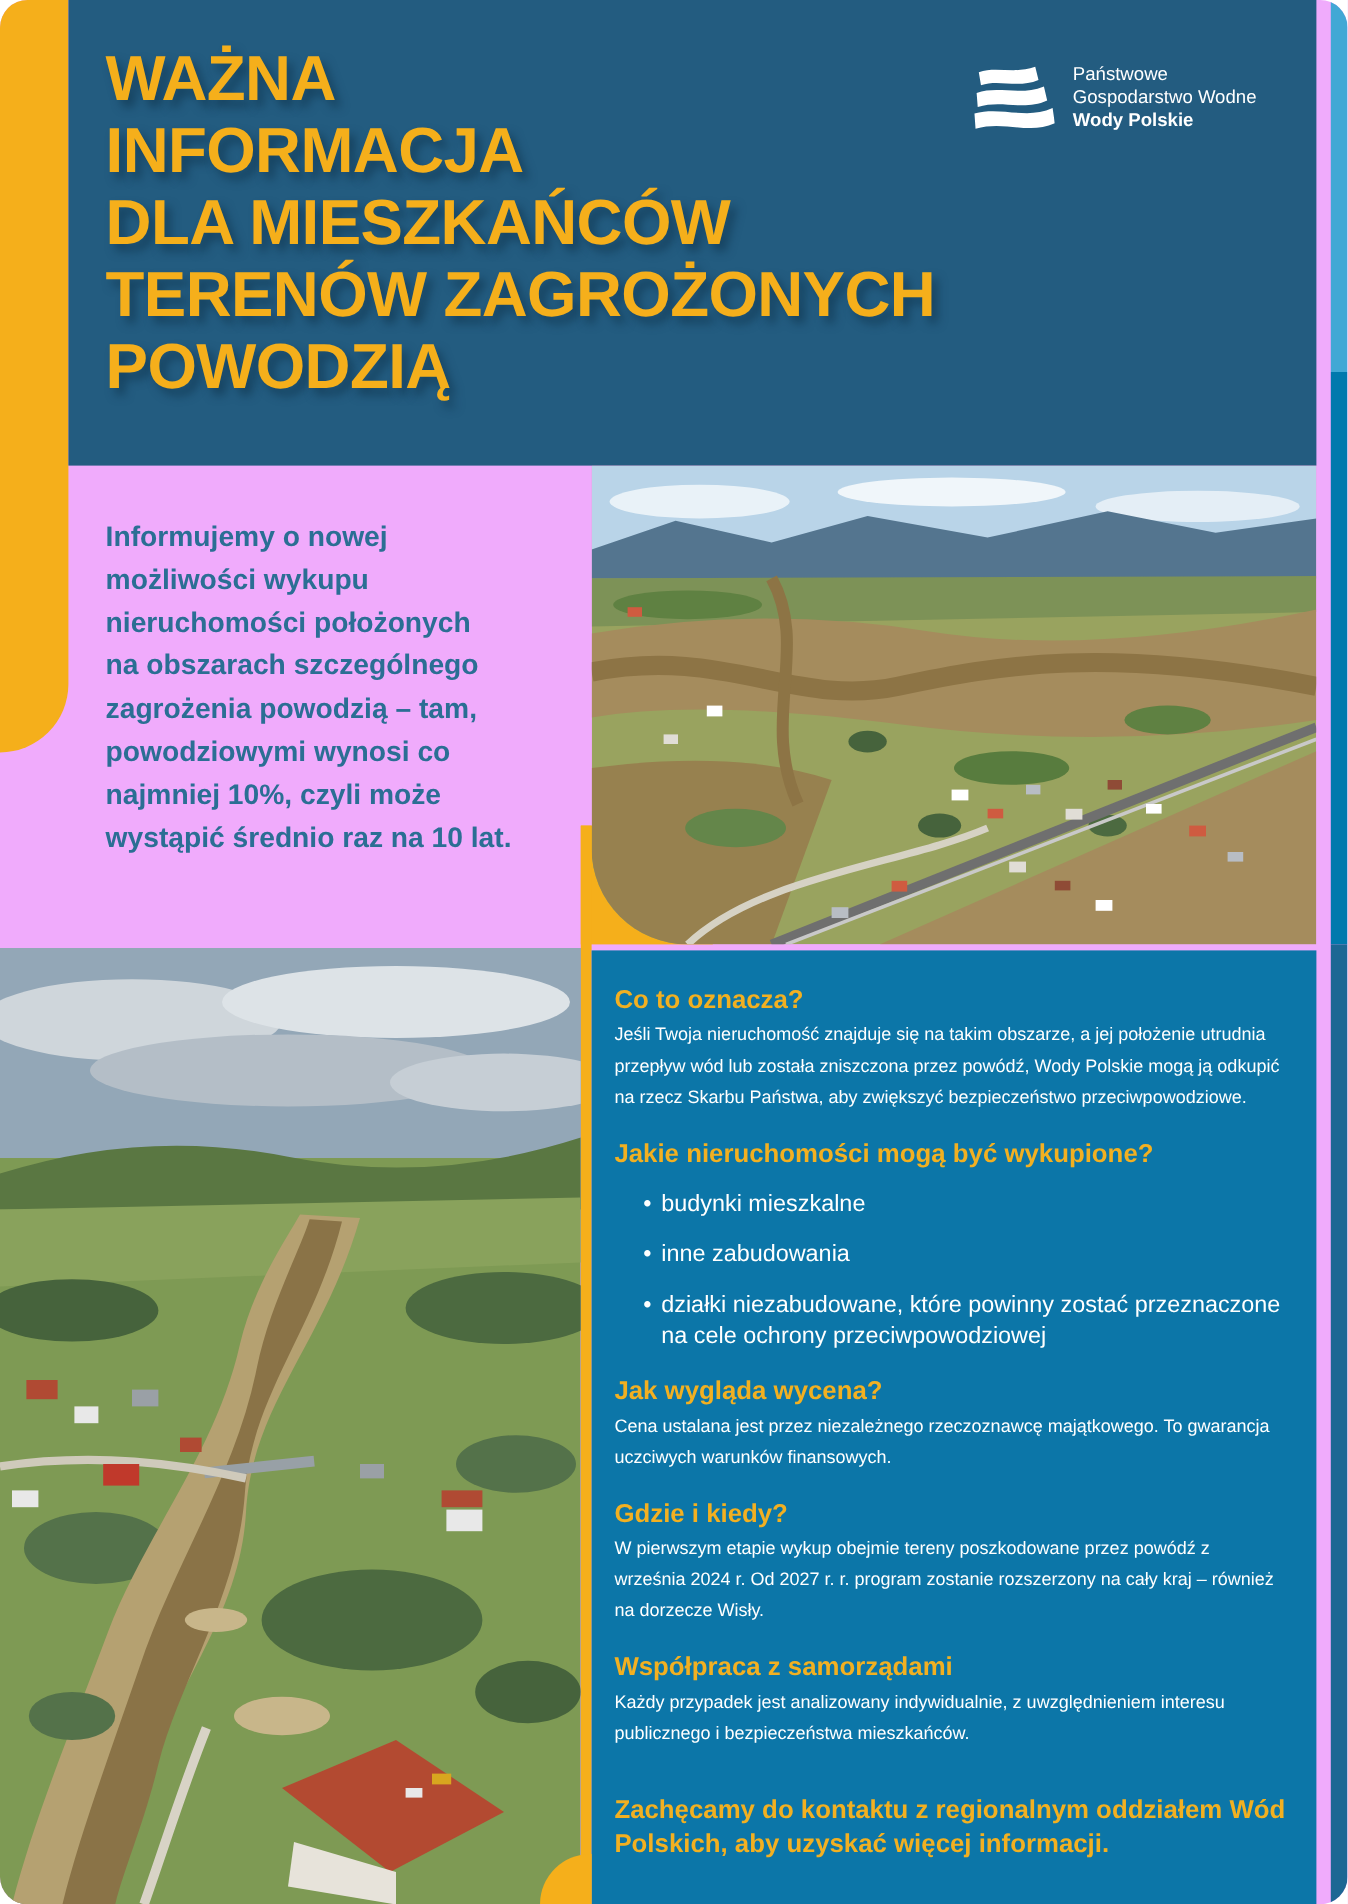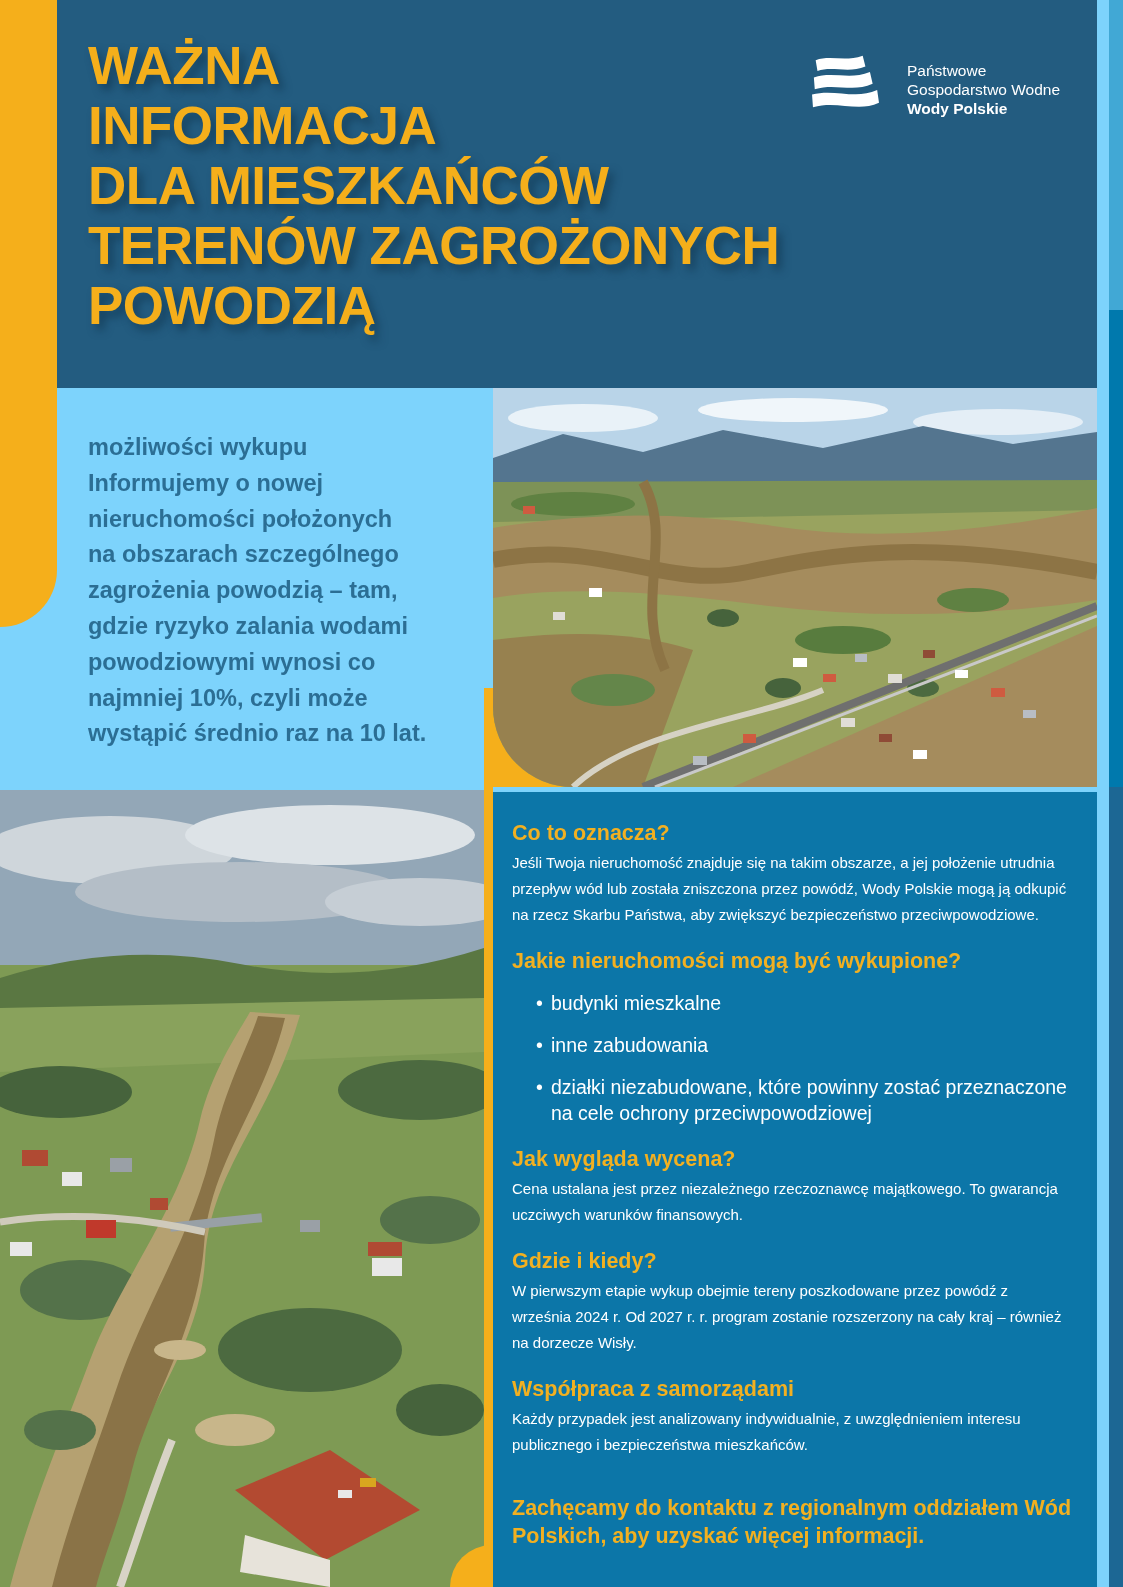--- a/index.html
+++ b/index.html
@@ -1,37 +1,37 @@
 <!DOCTYPE html>
 <html><head>
 <meta charset="utf-8">
 <style>
   html,body{margin:0;padding:0;background:#ffffff;}
-  .page{position:relative;width:1123px;height:1587px;background:#7dd3fc;overflow:hidden;
-        font-family:"Liberation Sans",sans-serif;}
+  .page{position:relative;width:1123px;height:1587px;background:#f0abfc;overflow:hidden;
+        font-family:"Liberation Sans",sans-serif;border-radius:23px;}
 
   
   .strip{position:absolute;left:1109px;width:14px;}
   .strip.s1{top:0;height:310px;background:#41A8D5;}
   .strip.s2{top:310px;height:477px;background:#0079AD;}
   .strip.s3{top:787px;height:800px;background:#1C6794;}
 
   
   .yellow-band{position:absolute;left:0;top:0;width:57px;height:627px;background:#F5AF1B;
                border-bottom-right-radius:57px;}
   .yellow-corner-top{position:absolute;left:484px;top:688px;width:110px;height:99px;background:#F5AF1B;}
   .yellow-strip{position:absolute;left:484px;top:688px;width:9px;height:899px;background:#F5AF1B;}
   .yellow-corner-bottom{position:absolute;left:450px;top:1545px;width:43px;height:42px;background:#F5AF1B;
                         border-top-left-radius:42px;z-index:5;}
 
   
   .header{position:absolute;left:57px;top:0;width:1040px;height:388px;background:#235C80;}
   .title{position:absolute;left:31px;top:36px;color:#F5AF1B;font-weight:bold;font-size:53px;
          line-height:60px;letter-spacing:-0.5px;text-shadow:5px 6px 8px rgba(9,42,64,0.5);}
-  .logo{position:absolute;left:746px;top:53px;display:flex;align-items:center;gap:28px;}
+  .logo{position:absolute;left:746px;top:53px;display:flex;align-items:flex-start;gap:15px;}
   .logo-icon{width:76px;height:72px;flex:0 0 auto;}
   .logo-text{color:#ffffff;font-size:15.5px;line-height:19px;}
   .logo-text .bold{font-weight:bold;}
 
   
   .intro{position:absolute;left:88px;top:430px;width:410px;color:#2B6E94;font-weight:bold;
          font-size:23.5px;line-height:35.8px;}
 
   
   .photo-top{position:absolute;left:493px;top:388px;width:604px;height:399px;
@@ -82,26 +82,25 @@
       </span>
       <span class="logo-text">
         <div>Państwowe</div>
         <div>Gospodarstwo Wodne</div>
         <div class="bold">Wody Polskie</div>
       </span>
     </div>
   </div>
 
   <div class="intro">
+    <div>Informujemy o nowej</div>
     <div>możliwości wykupu</div>
-    <div>Informujemy o nowej</div>
     <div>nieruchomości położonych</div>
     <div>na obszarach szczególnego</div>
     <div>zagrożenia powodzią – tam,</div>
-    <div>gdzie ryzyko zalania wodami</div>
     <div>powodziowymi wynosi co</div>
     <div>najmniej 10%, czyli może</div>
     <div>wystąpić średnio raz na 10 lat.</div>
   </div>
 
   <div class="photo-top">
     <svg viewBox="0 0 604 399" preserveAspectRatio="none">
       <rect width="604" height="399" fill="#99a35f"></rect>
       <rect width="604" height="92" fill="#b9d4e8"></rect>
       <ellipse cx="90" cy="30" rx="75" ry="14" fill="#e9f2f8"></ellipse>

